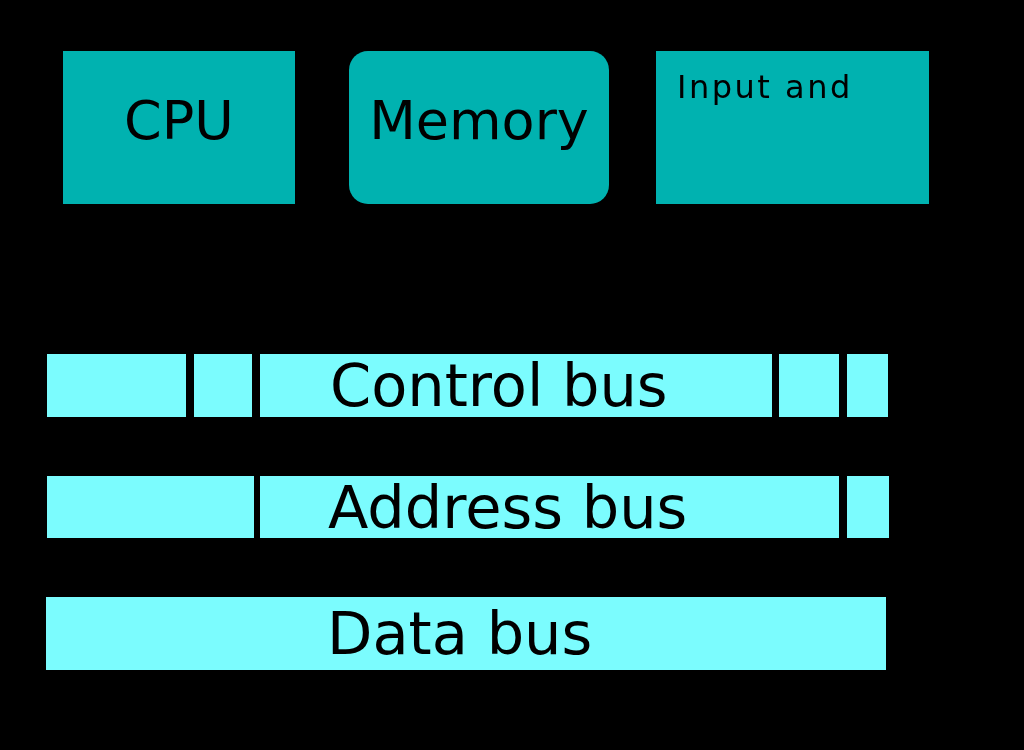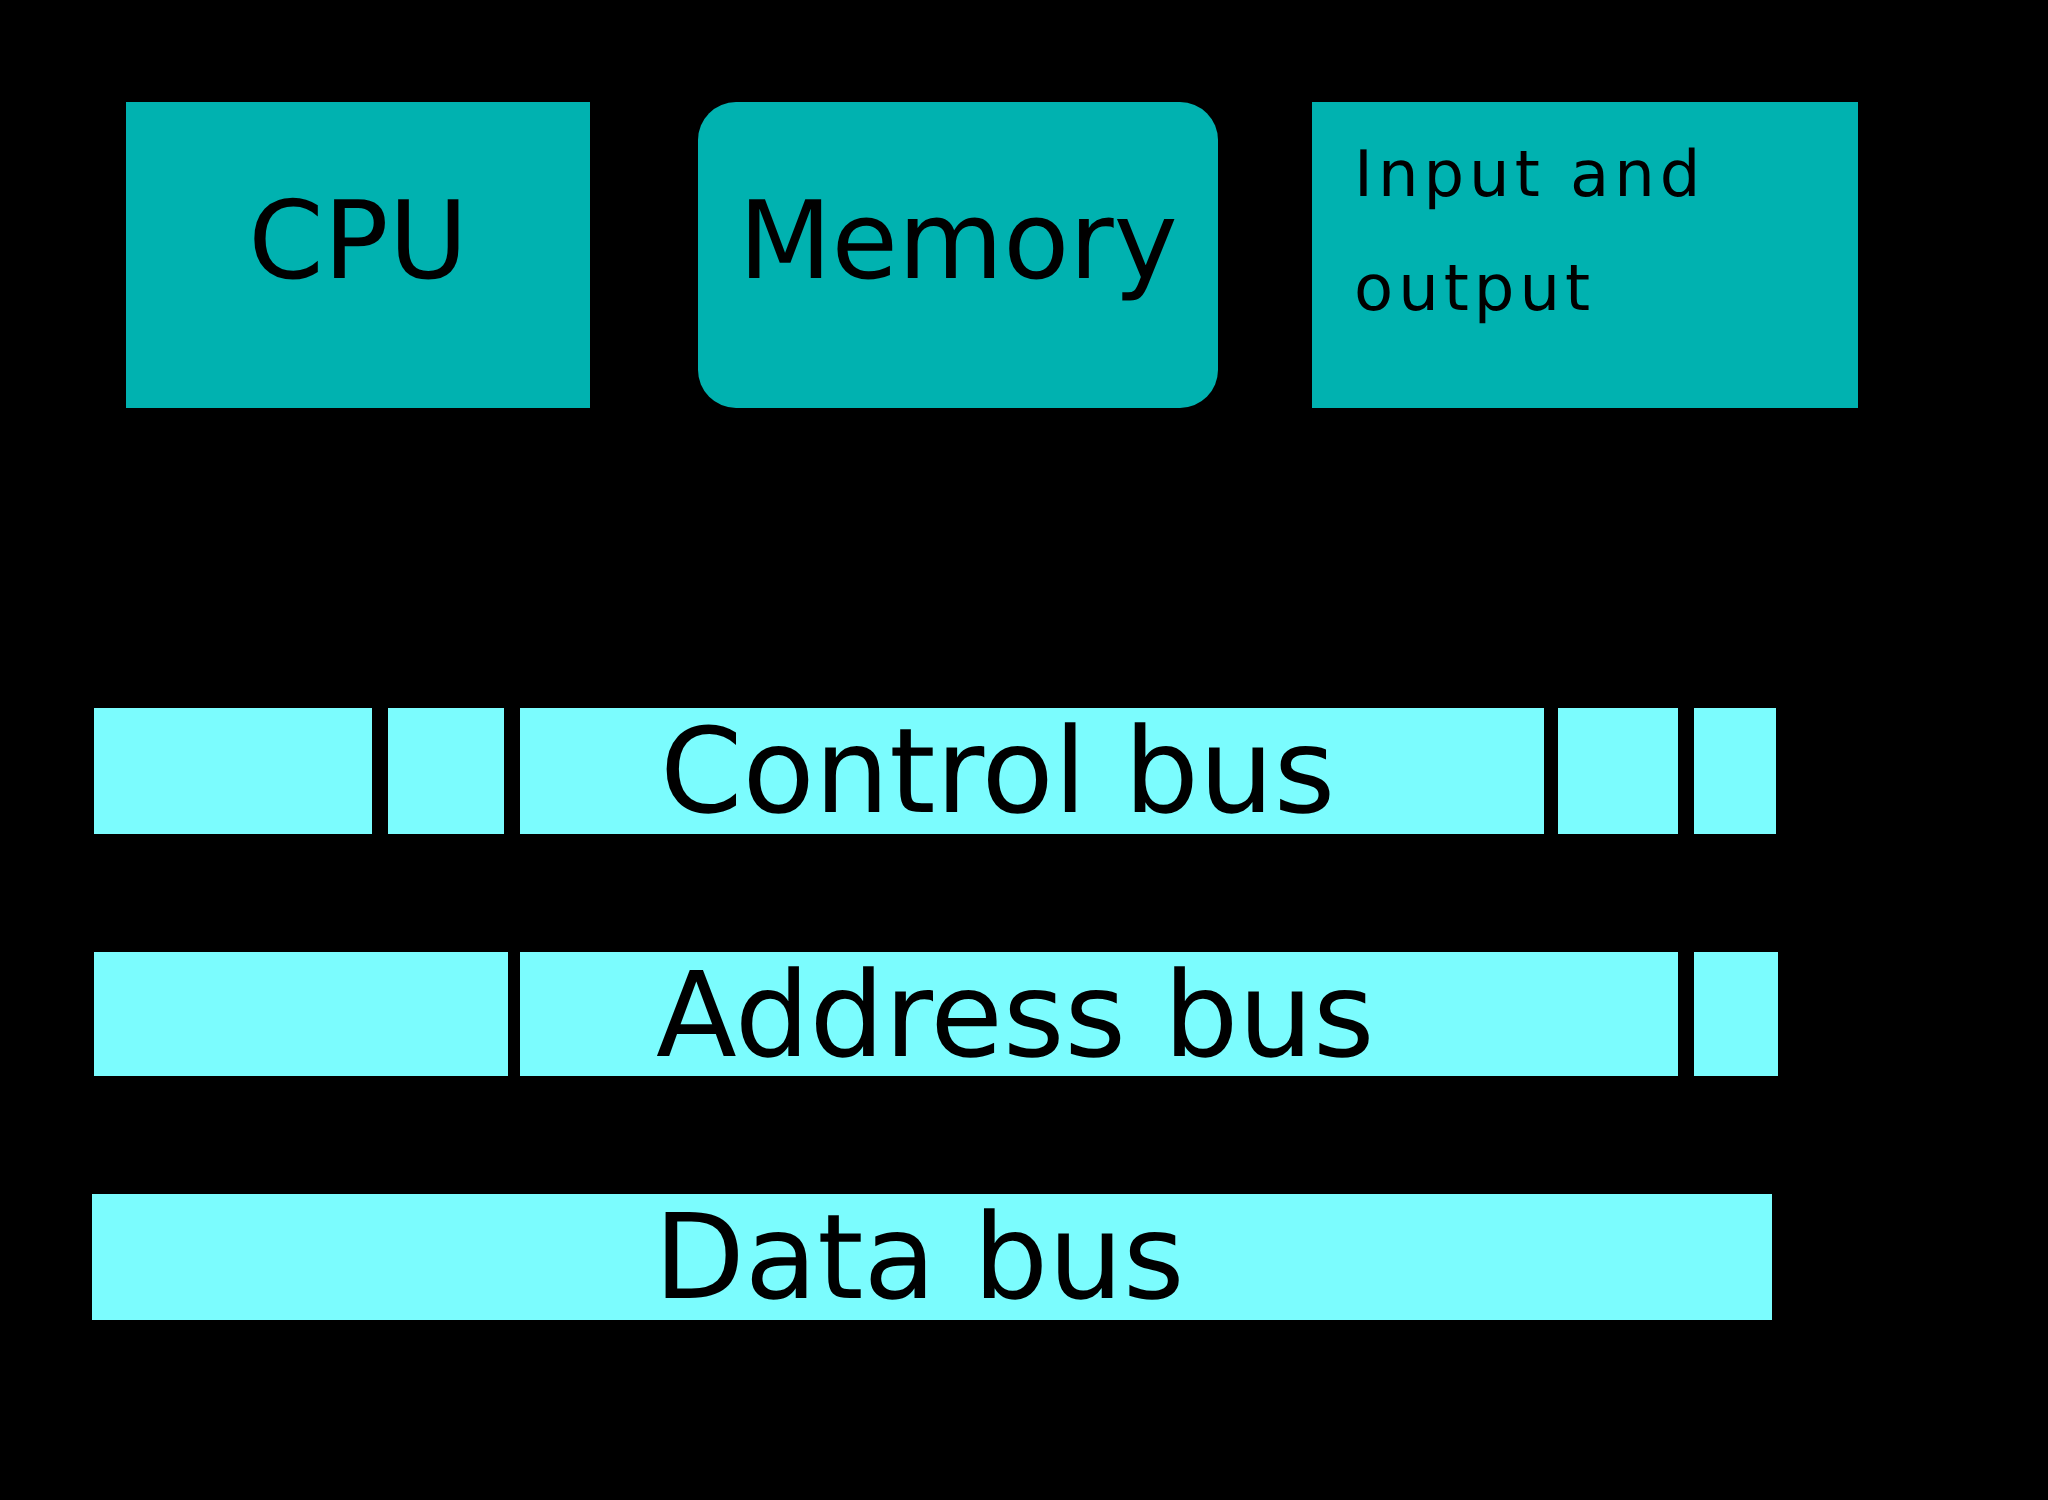--- a/index.html
+++ b/index.html
@@ -44,21 +44,21 @@
   .io-text .io-line { display: block; }
 
   
   .bus-row {
     position: absolute;
     left: 0;
     width: 1024px;
   }
   #bus-control { top: 354px; height: 63px; }
   #bus-address { top: 476px; height: 62px; border-radius: 18px; }
-  #bus-data    { top: 597px; height: 63px; }
+  #bus-data    { top: 597px; height: 73px; }
 
   .seg {
     position: absolute;
     top: 0;
     height: 100%;
     background: #7BFCFE;
   }
 
   .bus-label {
     position: absolute;
@@ -83,21 +83,20 @@
     <span>CPU</span>
   </div>
 
   <div class="box box-center" id="box-memory">
     <span>Memory</span>
   </div>
 
   <div class="box" id="box-io">
     <div class="io-text">
       <span class="io-line">Input and</span>
-      <span class="io-line">output</span>
     </div>
   </div>
 
   <div class="bus-row" id="bus-control">
     <div class="seg" style="left:47px;  width:139px;"></div>
     <div class="seg" style="left:194px; width:58px;"></div>
     <div class="seg" style="left:260px; width:512px;"></div>
     <div class="seg" style="left:779px; width:60px;"></div>
     <div class="seg" style="left:847px; width:41px;"></div>
     <div class="bus-label">Control bus</div>

